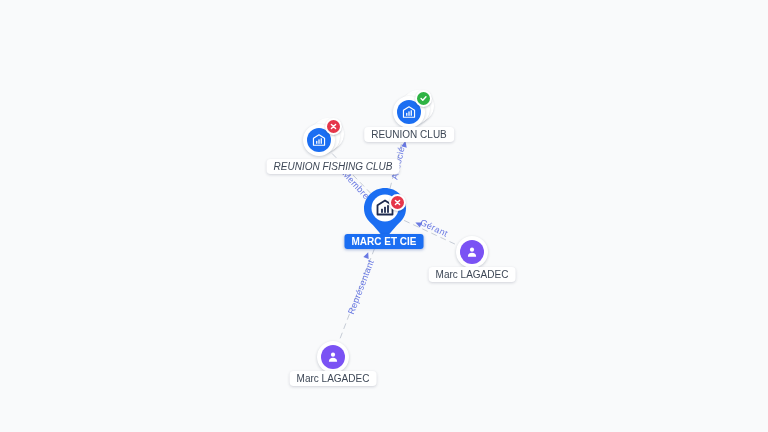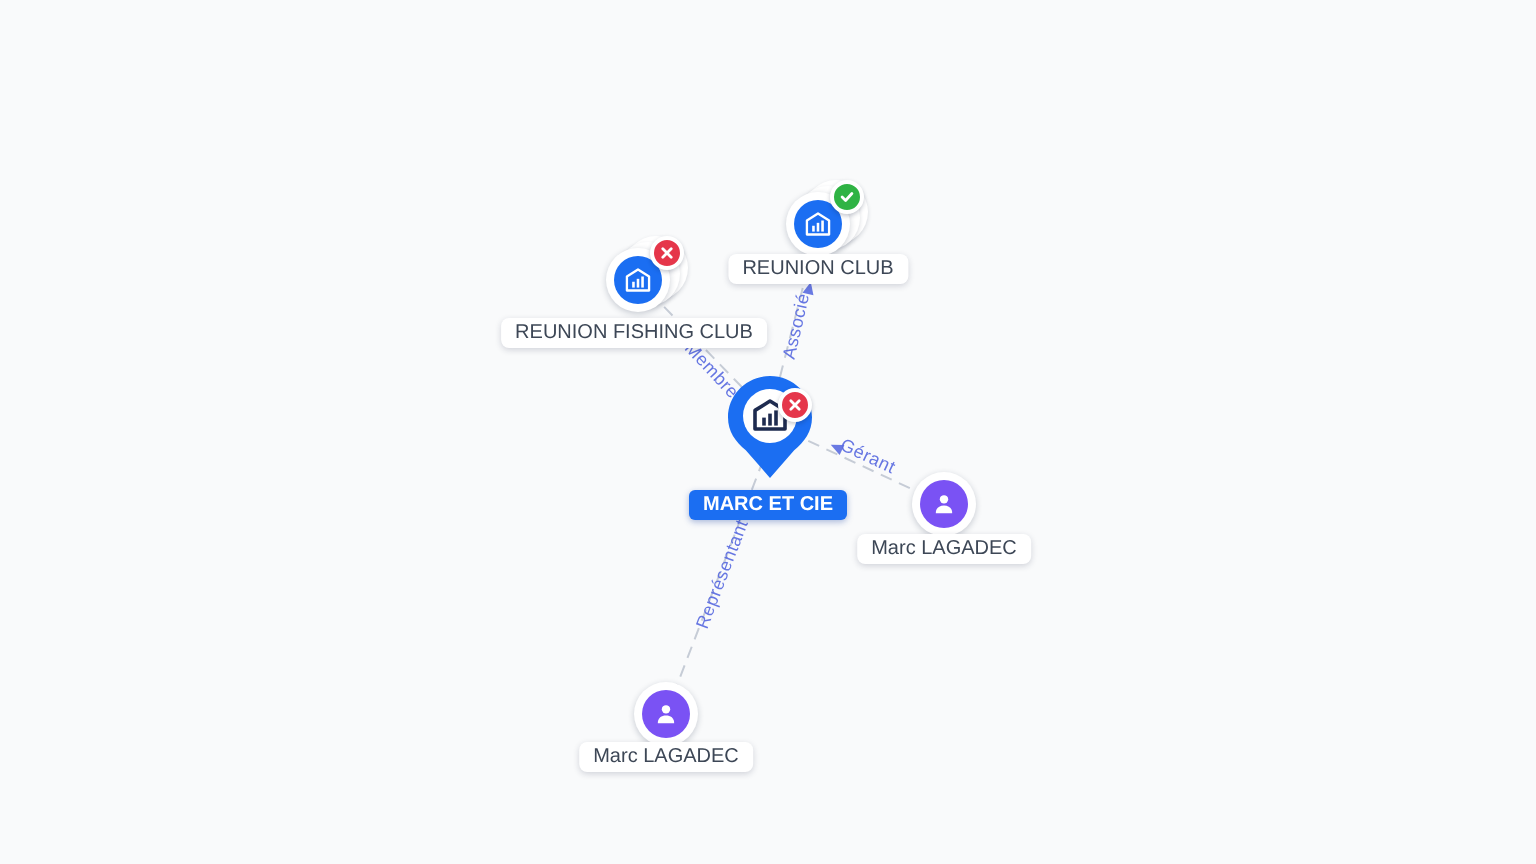--- a/index.html
+++ b/index.html
@@ -109,40 +109,40 @@
           <rect x="14.8" y="9" width="2.2" height="9.5" fill="#ffffff"></rect>
         </svg>
       </div>
     </div>
     <div class="badge cross">
       <svg width="7" height="7" viewBox="0 0 10 10">
           <path d="M2 2l6 6M8 2L2 8" stroke="#fff" stroke-width="2" stroke-linecap="round"></path>
         </svg>
     </div>
   </div>
-  <div class="pill" style="left:317px;top:159px;">REUNION FISHING CLUB</div>
+  <div class="pill" style="left:333px;top:159px;font-style:italic;">REUNION FISHING CLUB</div>
 
   <div id="pin">
     <svg width="44" height="53" viewBox="0 0 44 53">
       <path d="M22 1C10.4 1 1 10.2 1 21.6c0 7.2 3.7 12.2 8.9 16.5L22 52l12.1-13.9c5.2-4.3 8.9-9.3 8.9-16.5C43 10.2 33.6 1 22 1z" fill="#1b6ef2"></path>
       <circle cx="22" cy="21" r="13.5" fill="#ffffff"></circle>
       <g>
         <path d="M22 13.5l-7.5 4.7v9.3h15v-9.3L22 13.5z" fill="none" stroke="#1e2b4f" stroke-width="1.8" stroke-linejoin="round"></path>
         <rect x="18.1" y="21.8" width="1.8" height="4" fill="#1e2b4f"></rect>
         <rect x="21.1" y="19.8" width="1.8" height="6" fill="#1e2b4f"></rect>
         <rect x="24.1" y="18.2" width="1.8" height="7.6" fill="#1e2b4f"></rect>
       </g>
     </svg>
     <div class="badge cross">
       <svg width="7" height="7" viewBox="0 0 10 10">
           <path d="M2 2l6 6M8 2L2 8" stroke="#fff" stroke-width="2" stroke-linecap="round"></path>
         </svg>
     </div>
   </div>
-  <div class="pill focus" style="left:384px;top:245px;">MARC ET CIE</div>
+  <div class="pill focus" style="left:384px;top:234px;">MARC ET CIE</div>
 
   <div class="node" style="left:472px;top:252px;">
     <div class="outer">
       <div class="inner person">
         <svg width="14" height="14" viewBox="0 0 24 24">
           <circle cx="12" cy="8" r="3.6" fill="#ffffff"></circle>
           <path d="M5 19.5c0-4 3.1-6.2 7-6.2s7 2.2 7 6.2v.5H5v-.5z" fill="#ffffff"></path>
         </svg>
       </div>
     </div>

